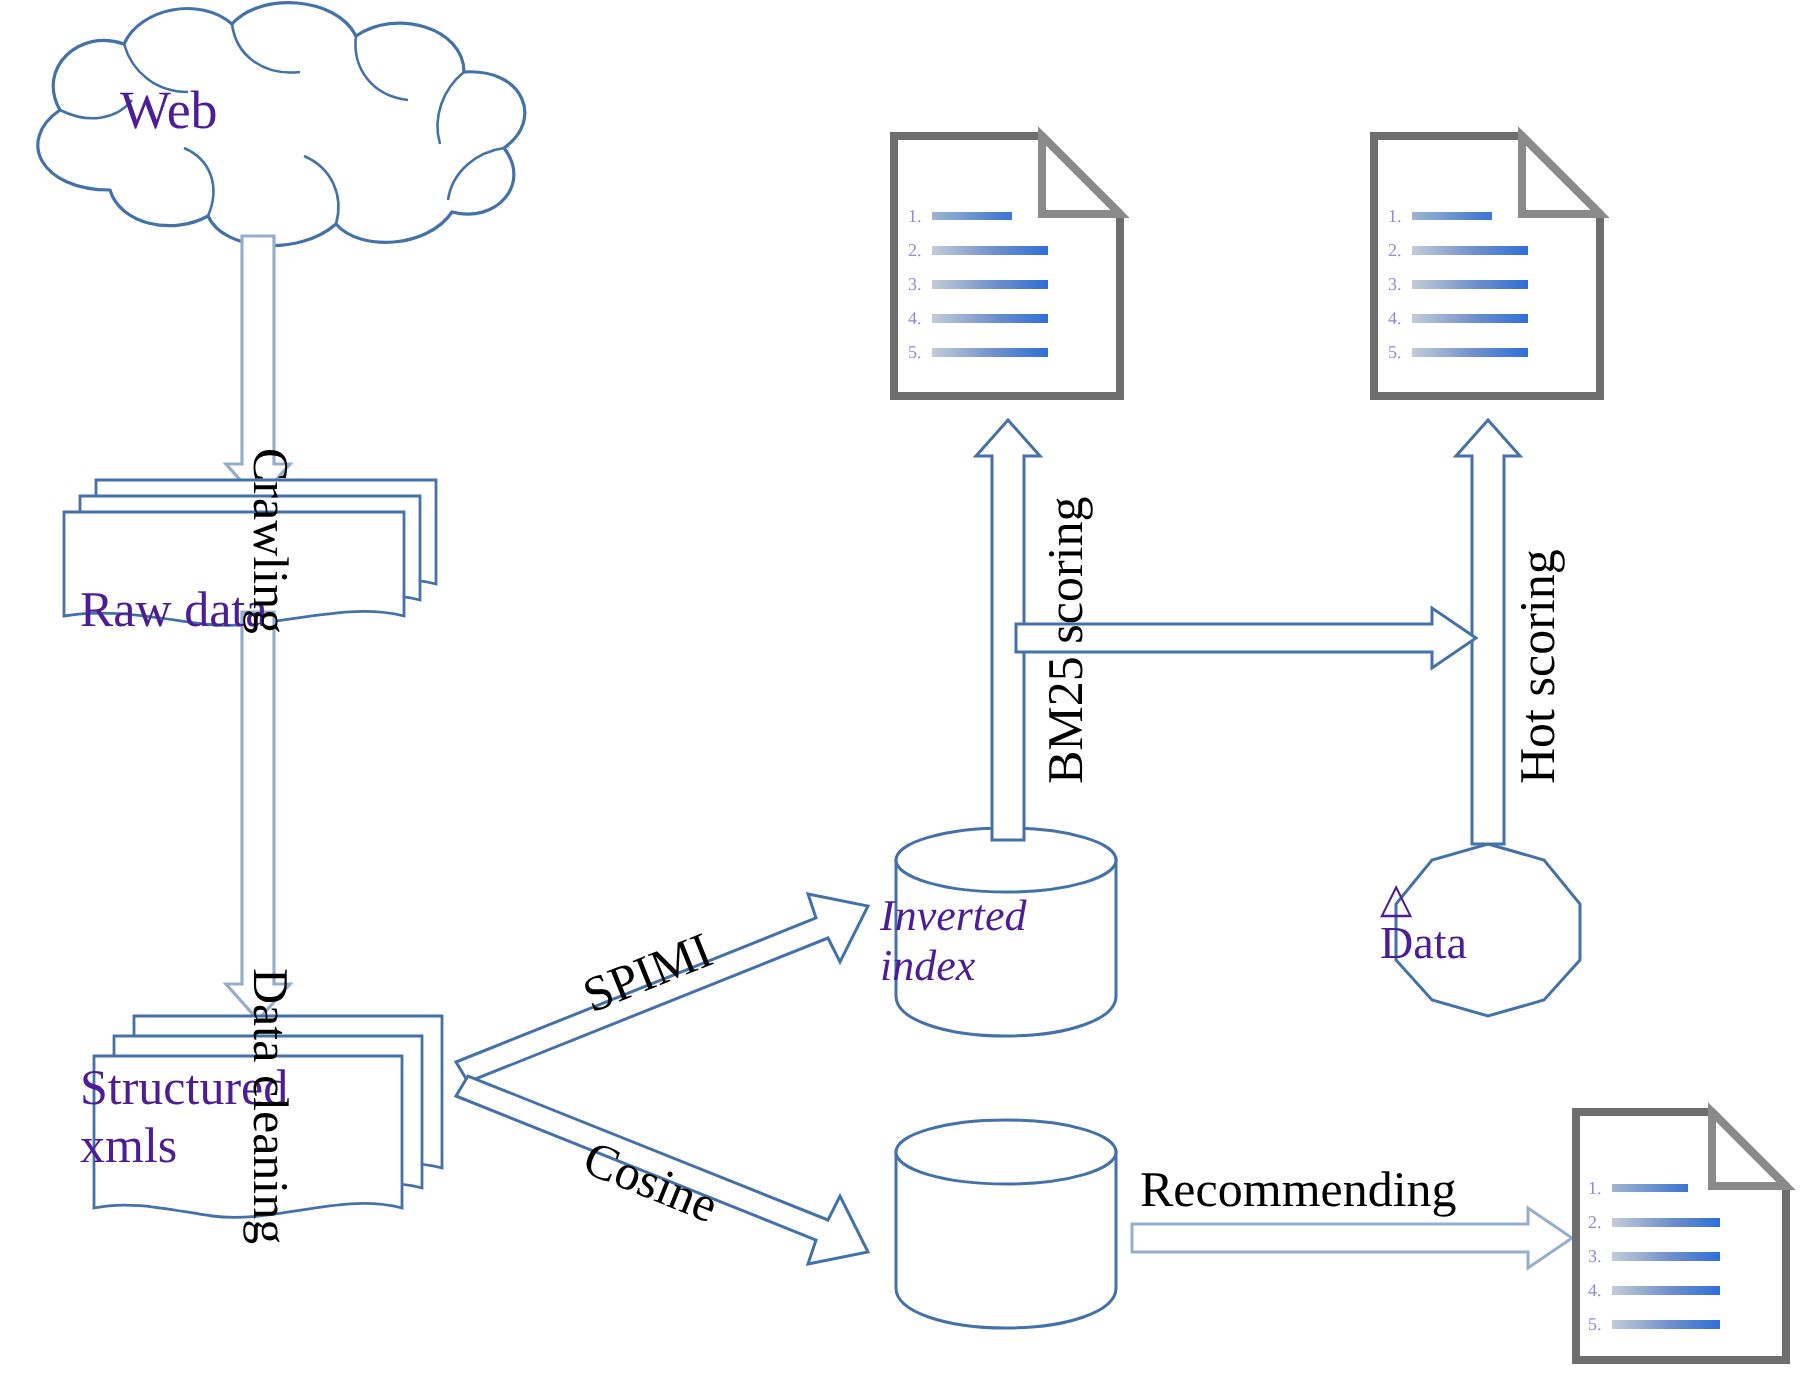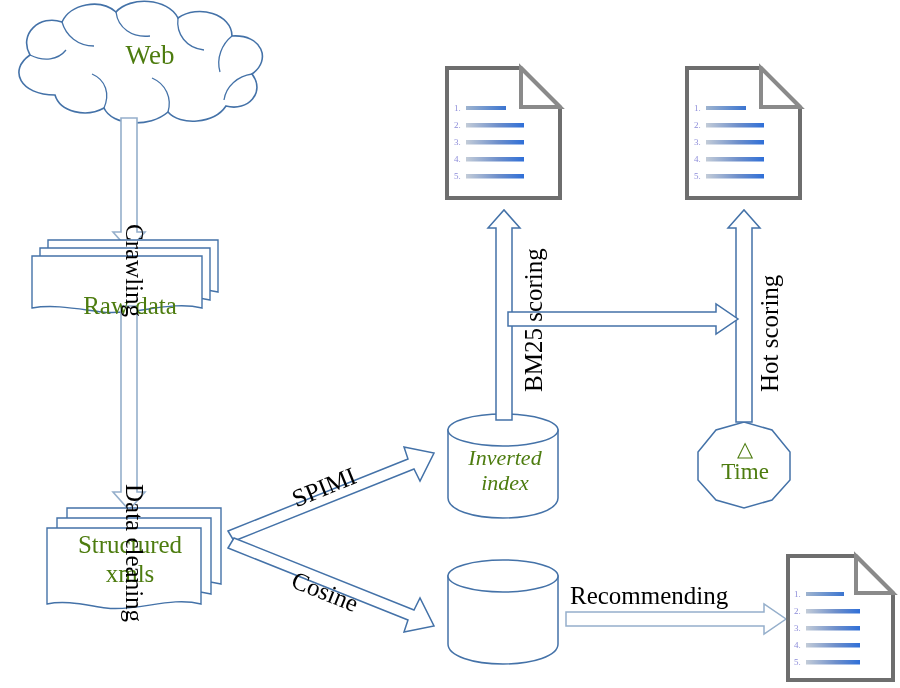--- a/index.html
+++ b/index.html
@@ -7,22 +7,21 @@
   body{
     font-family:"Liberation Serif", serif;
     width:900px;height:688px;
     position:relative;overflow:hidden;
   }
   #diagram-root{position:absolute;left:0;top:0;width:900px;height:688px;}
   svg.layer{position:absolute;left:0;top:0;width:900px;height:688px;}
   .node-label{
     position:absolute;
     font-family:"Liberation Serif", serif;
-    color:#4d7c0f;
-    text-align:center;
+    color:#4c1d95;
     line-height:1.15;
     white-space:pre-line;
     pointer-events:none;
   }
   .edge-label{
     position:absolute;
     font-family:"Liberation Serif", serif;
     color:#000000;
     white-space:nowrap;
   }
@@ -196,21 +195,21 @@
     </g>
   </svg>
 
   <div class="node-label lbl-web">Web</div>
   <div class="node-label lbl-raw">Raw data</div>
   <div class="node-label lbl-xmls">Structured
 xmls</div>
   <div class="node-label lbl-inverted">Inverted
 index</div>
   <div class="node-label lbl-time-tri">△</div>
-  <div class="node-label lbl-time">Time</div>
+  <div class="node-label lbl-time">Data</div>
 
   <div class="edge-label lbl-crawling" style="transform:rotate(90deg);transform-origin:0 0;">Crawling</div>
 
   <div class="edge-label lbl-datacleaning" style="transform:rotate(90deg);transform-origin:0 0;">Data cleaning</div>
 
   <div class="edge-label lbl-spimi" style="transform:rotate(-22deg);transform-origin:0 0;">SPIMI</div>
 
   <div class="edge-label lbl-cosine" style="transform:rotate(22deg);transform-origin:0 0;">Cosine</div>
 
   <div class="edge-label lbl-bm25" style="transform:rotate(-90deg);transform-origin:0 0;">BM25 scoring</div>

